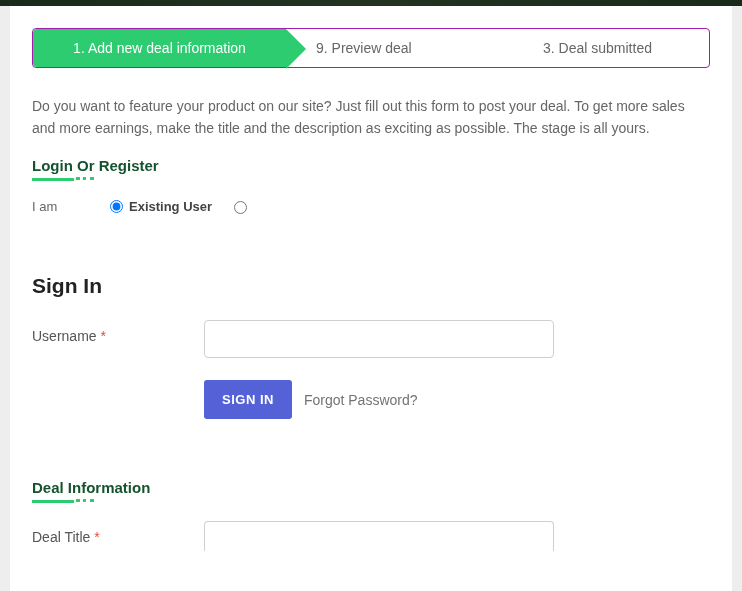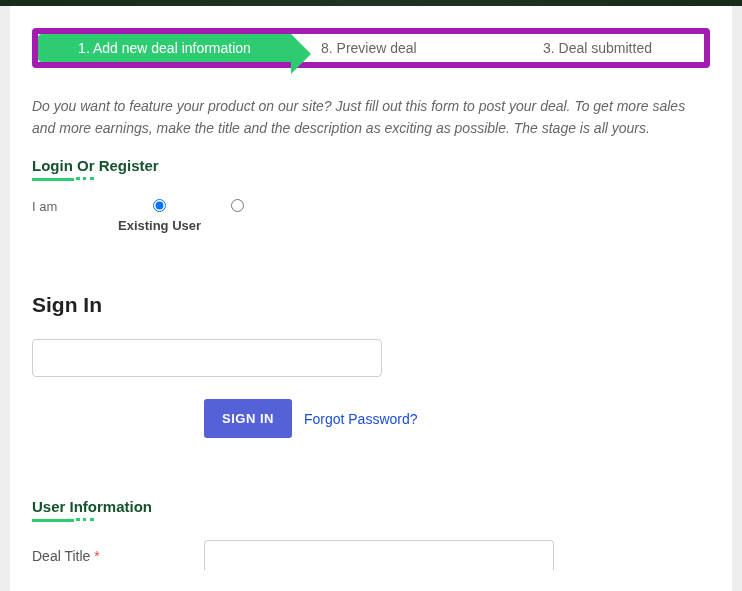--- a/index.html
+++ b/index.html
@@ -20,21 +20,21 @@
     background: linear-gradient(90deg, #1a2a1a, #223322, #1a2a1a);
   }
   .card {
     background: #fff;
     margin: 0 10px;
     padding: 22px 22px 20px 22px;
     min-height: 600px;
   }
   .stepper {
     display: flex;
-    border: 6px solid #a21caf;
+    border: 1px solid #a21caf;
     border-radius: 4px;
     overflow: visible;
     position: relative;
     height: 40px;
     margin-bottom: 28px;
   }
   .step {
     display: flex;
     align-items: center;
     justify-content: center;
@@ -63,21 +63,20 @@
     border-bottom: 20px solid transparent;
     border-left: 20px solid #2ecc71;
   }
   .step.second { padding-left: 30px; flex: 0 0 auto; width: 180px; justify-content:flex-start;}
   .step.third { justify-content:center; padding-left: 20px; }
   .intro {
     color: #666;
     line-height: 1.55;
     margin-bottom: 18px;
     font-size: 14px;
-    font-style: italic;
   }
   .section-title {
     color: #14532d;
     font-weight: bold;
     font-size: 15px;
     margin-bottom: 4px;
   }
   .underline {
     width: 42px;
     height: 0;
@@ -88,37 +87,36 @@
   .underline::after {
     content: "";
     position: absolute;
     left: 44px;
     top: -1px;
     width: 18px;
     border-bottom: 3px dotted #2ecc71;
   }
   .radio-row {
     display: flex;
-    align-items: flex-start;
-    gap: 30px;
+    align-items: flex-end;
+    gap: 22px;
     margin-bottom: 60px;
     color: #444;
     font-size: 13px;
   }
   .radio-row .iam {
     width: 56px;
     color: #666;
     font-size: 13px;
   }
   .radio-item {
     display: flex;
     align-items: center;
     gap: 6px;
     cursor: pointer;
-    flex-direction: column;
   }
   .radio-item input { cursor: pointer; }
   .radio-item label { cursor: pointer; font-weight: bold; color:#444; font-size:13px; }
 
   .signin-heading {
     font-size: 21px;
     font-weight: bold;
     color: #222;
     margin-bottom: 22px;
   }
@@ -155,39 +153,39 @@
     color: #fff;
     border: none;
     border-radius: 3px;
     padding: 12px 18px;
     font-weight: bold;
     font-size: 13px;
     letter-spacing: 0.5px;
     cursor: pointer;
   }
   .forgot {
-    color: #1d4ed8;
+    color: #737373;
     text-decoration: none;
     font-size: 14px;
   }
 </style>
 </head>
 <body>
 
 <div class="page-outer">
   <div class="top-strip"></div>
 
   <div class="card">
 
     <div class="stepper">
       <div class="step active">
         <span>1. Add new deal information</span>
       </div>
       <div class="step second">
-        <span>8. Preview deal</span>
+        <span>9. Preview deal</span>
       </div>
       <div class="step third">
         <span>3. Deal submitted</span>
       </div>
     </div>
 
     <p class="intro">Do you want to feature your product on our site? Just fill out this form to post your deal. To get more sales and more earnings, make the title and the description as exciting as possible. The stage is all yours.</p>
 
     <div class="section-title">Login Or Register</div>
     <div class="underline"></div>
@@ -201,30 +199,34 @@
       </span>
 
       <span class="radio-item">
         <input type="radio" name="usertype" id="r-new" style="">
       </span>
     </div>
 
     <div class="signin-heading">Sign In</div>
 
     <div class="form-row">
+      <div class="form-label">
+        <span>Username</span>
+        <span class="req">*</span>
+      </div>
       <input class="form-input" type="text" style="">
     </div>
 
 
     <div class="action-row">
       <button class="btn">SIGN IN</button>
       <a href="#" class="forgot">Forgot Password?</a>
     </div>
 
-    <div class="section-title">User Information</div>
+    <div class="section-title">Deal Information</div>
     <div class="underline"></div>
 
     <div class="form-row" style="margin-bottom:0;">
       <div class="form-label">
         <span>Deal Title</span>
         <span class="req">*</span>
       </div>
       <input class="form-input" type="text" style="height: 30px; border-bottom: none; border-radius: 4px 4px 0px 0px;">
     </div>
 

